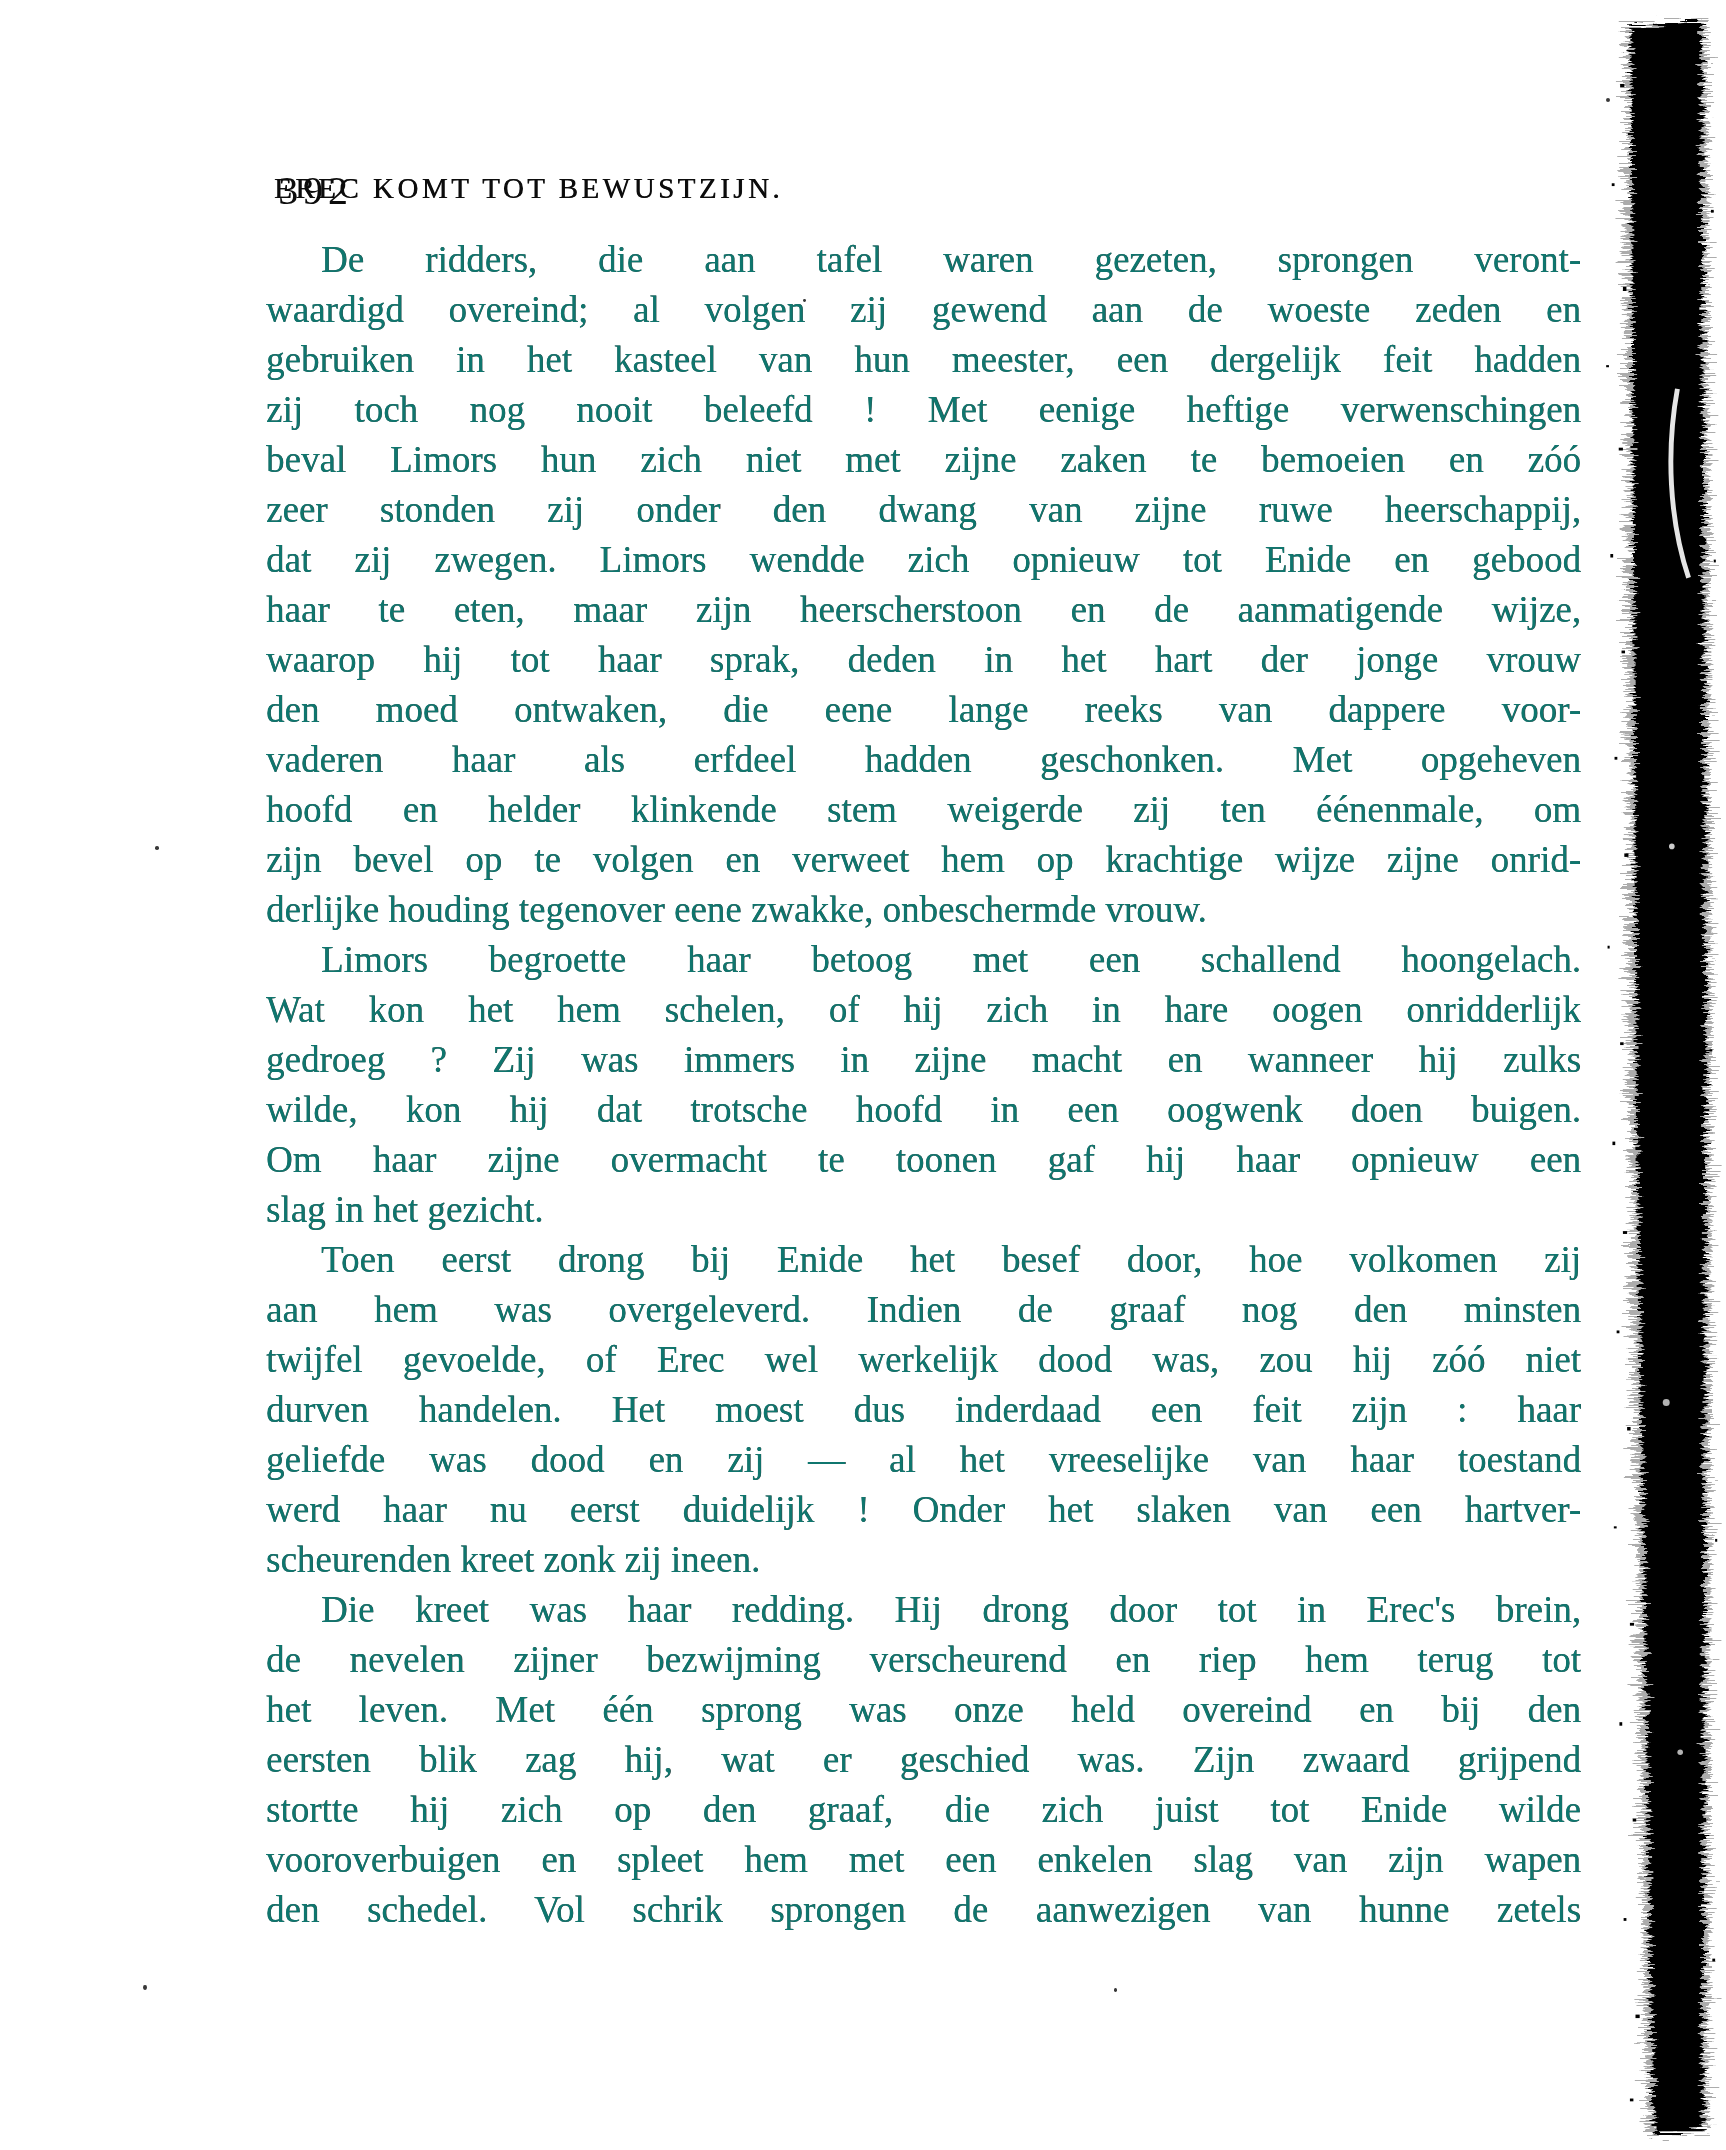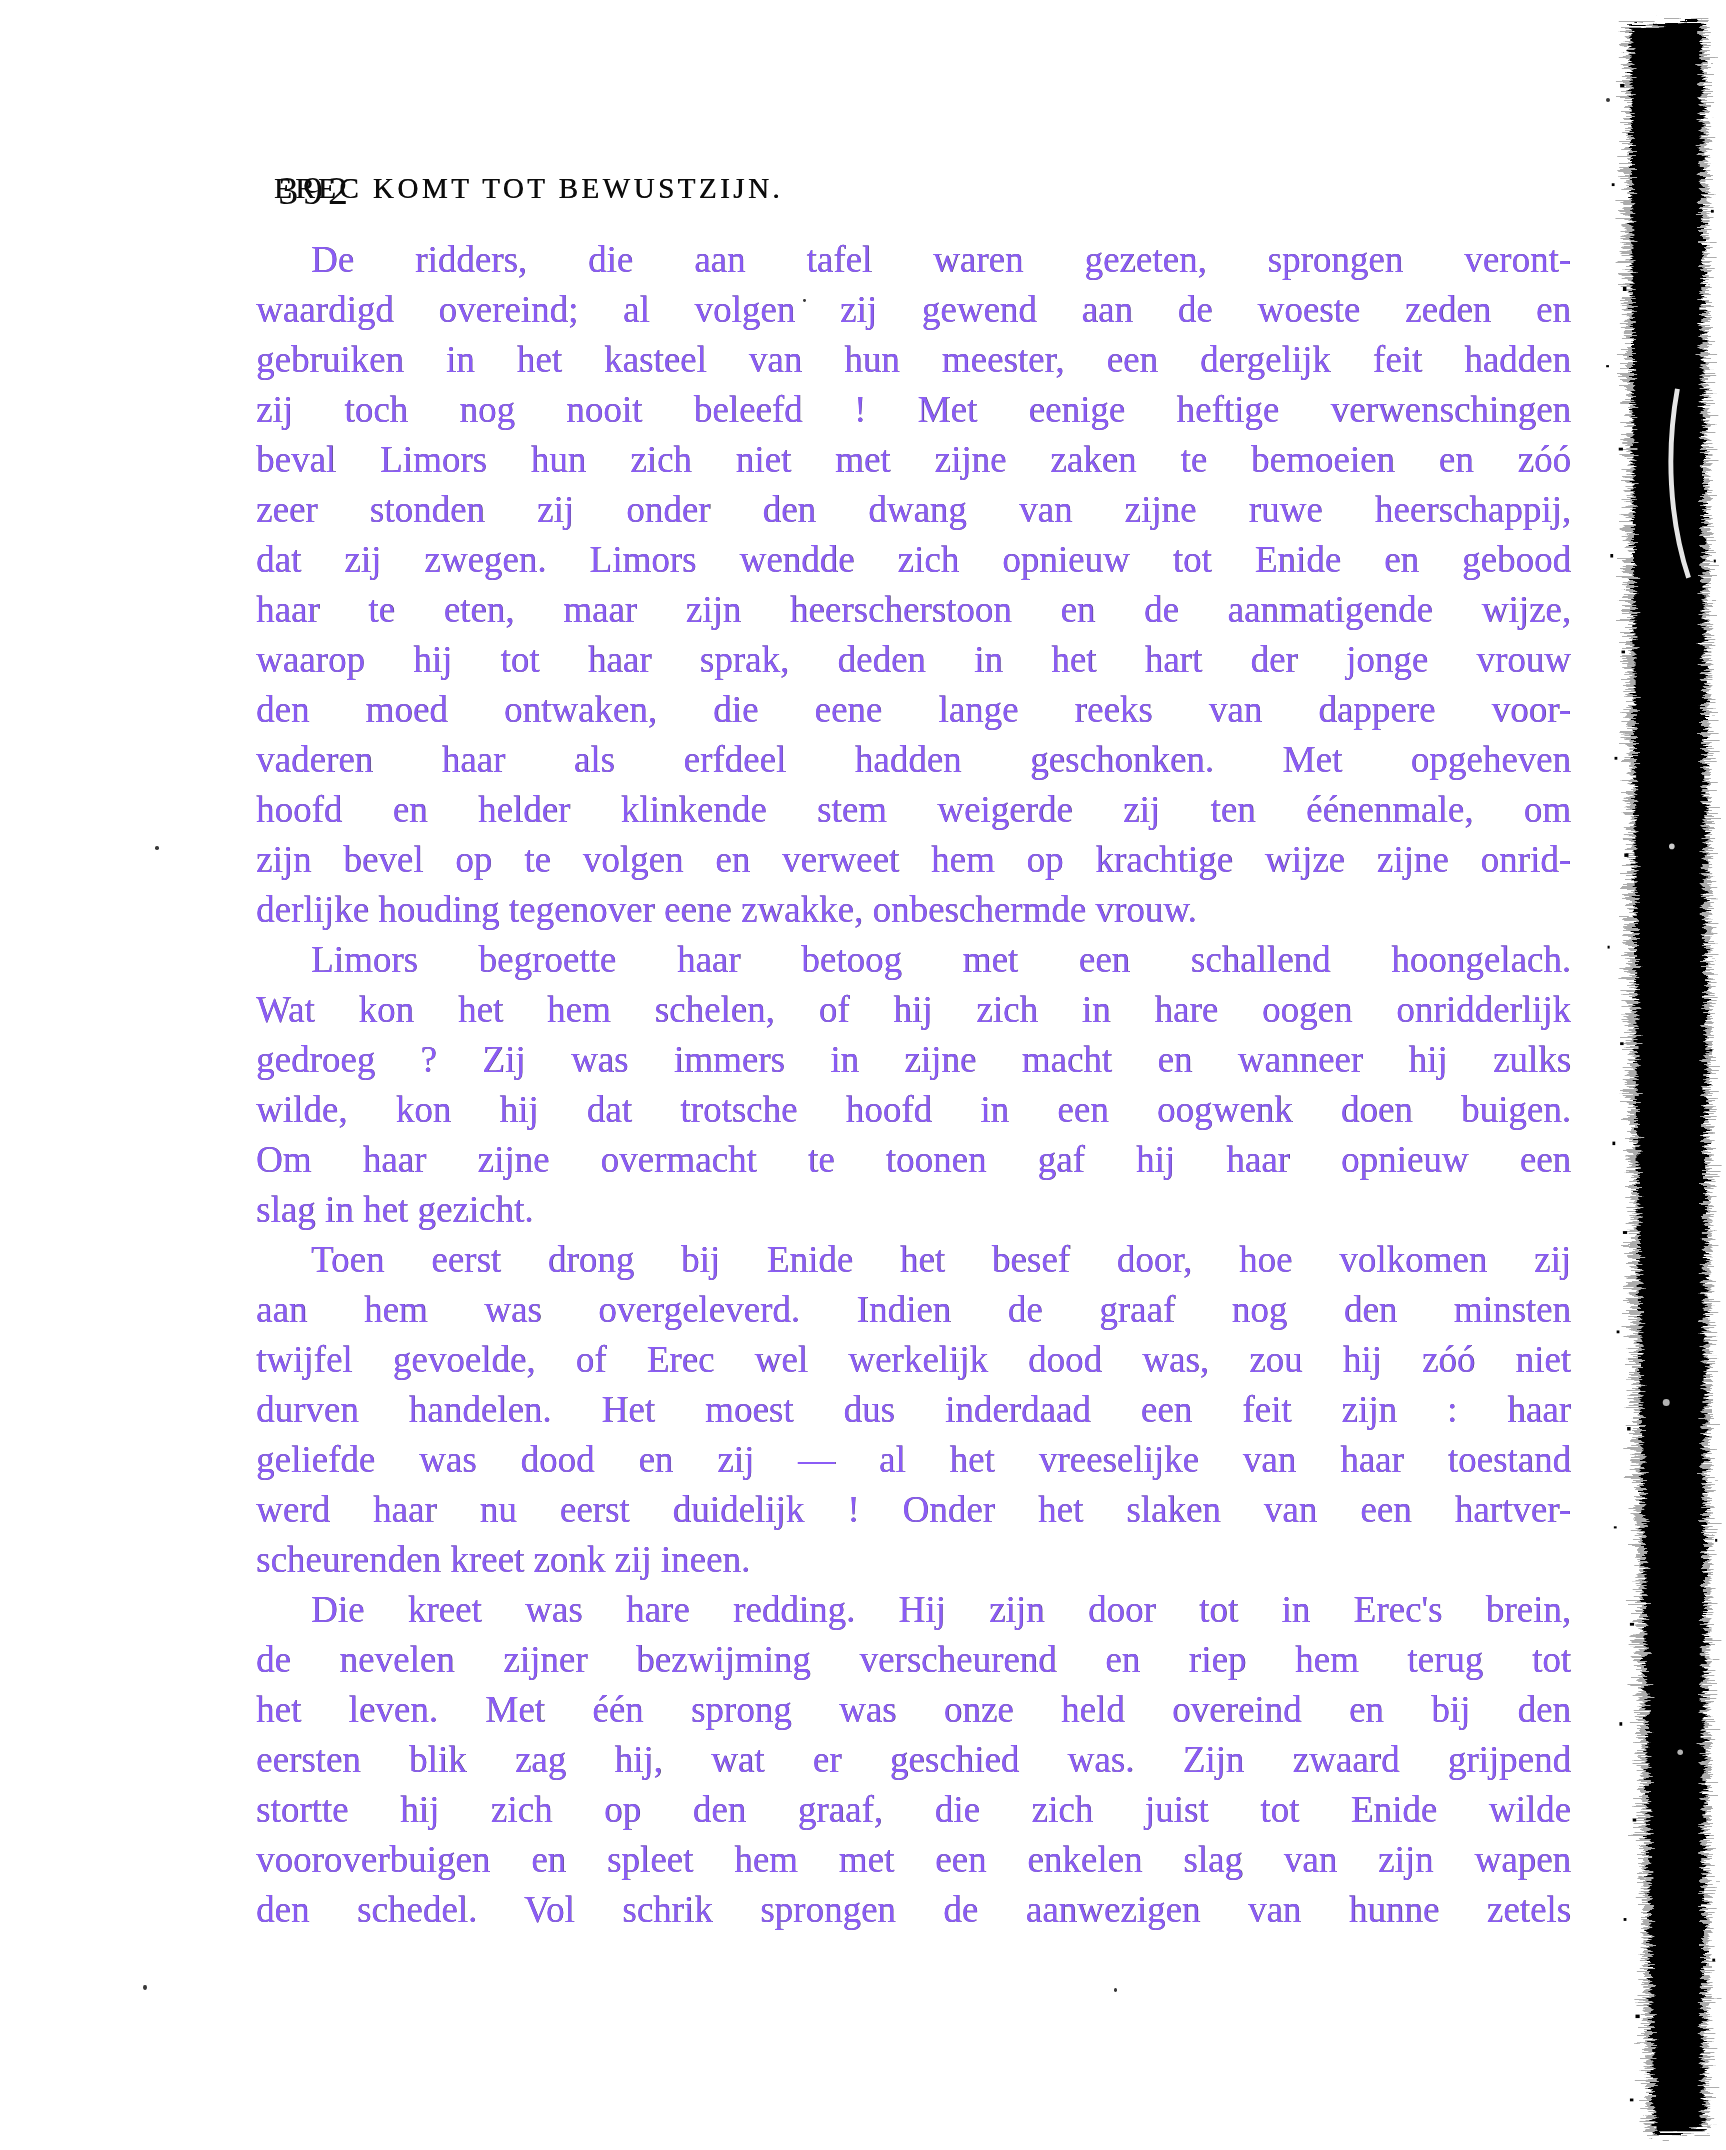--- a/index.html
+++ b/index.html
@@ -23,22 +23,22 @@
     position: absolute; left: 4.2px; top: 7px;
     font-size: 40px; letter-spacing: 4.9px; line-height: 1;
   }
   .header-title {
     font-size: 29px; letter-spacing: 3.5px; line-height: 1;
     padding-top: 9.8px;
     text-shadow: 0.5px 0 0 rgba(0,0,0,0.9);
   }
   
   .text-block {
-    position: absolute; left: 256px; top: 235px; width: 1315px;
-    color: #8b5cf6;
+    position: absolute; left: 266px; top: 235px; width: 1315px;
+    color: #0f766e;
     font-size: 37px;
     text-shadow: 0.3px 0 0 rgba(0,0,0,0.75);
   }
   .line {
     height: 50px; line-height: 50px;
     text-align: justify;
     text-align-last: justify;
     overflow: hidden;
     white-space: normal;
   }
@@ -90,21 +90,21 @@
     <div>
       <div class="line indent">Toen eerst drong bij Enide het besef door, hoe volkomen zij</div>
       <div class="line">aan hem was overgeleverd. Indien de graaf nog den minsten</div>
       <div class="line">twijfel gevoelde, of Erec wel werkelijk dood was, zou hij zóó niet</div>
       <div class="line">durven handelen. Het moest dus inderdaad een feit zijn : haar</div>
       <div class="line">geliefde was dood en zij — al het vreeselijke van haar toestand</div>
       <div class="line">werd haar nu eerst duidelijk ! Onder het slaken van een hartver-</div>
       <div class="line end">scheurenden kreet zonk zij ineen.</div>
     </div>
     <div>
-      <div class="line indent">Die kreet was hare redding. Hij zijn door tot in Erec's brein,</div>
+      <div class="line indent">Die kreet was haar redding. Hij drong door tot in Erec's brein,</div>
       <div class="line">de nevelen zijner bezwijming verscheurend en riep hem terug tot</div>
       <div class="line">het leven. Met één sprong was onze held overeind en bij den</div>
       <div class="line">eersten blik zag hij, wat er geschied was. Zijn zwaard grijpend</div>
       <div class="line">stortte hij zich op den graaf, die zich juist tot Enide wilde</div>
       <div class="line">vooroverbuigen en spleet hem met een enkelen slag van zijn wapen</div>
       <div class="line">den schedel. Vol schrik sprongen de aanwezigen van hunne zetels</div>
     </div>
   </div>
 
   <svg class="scan-strip-svg" viewBox="2270 0 199 3075" xmlns="http://www.w3.org/2000/svg" preserveAspectRatio="none">

